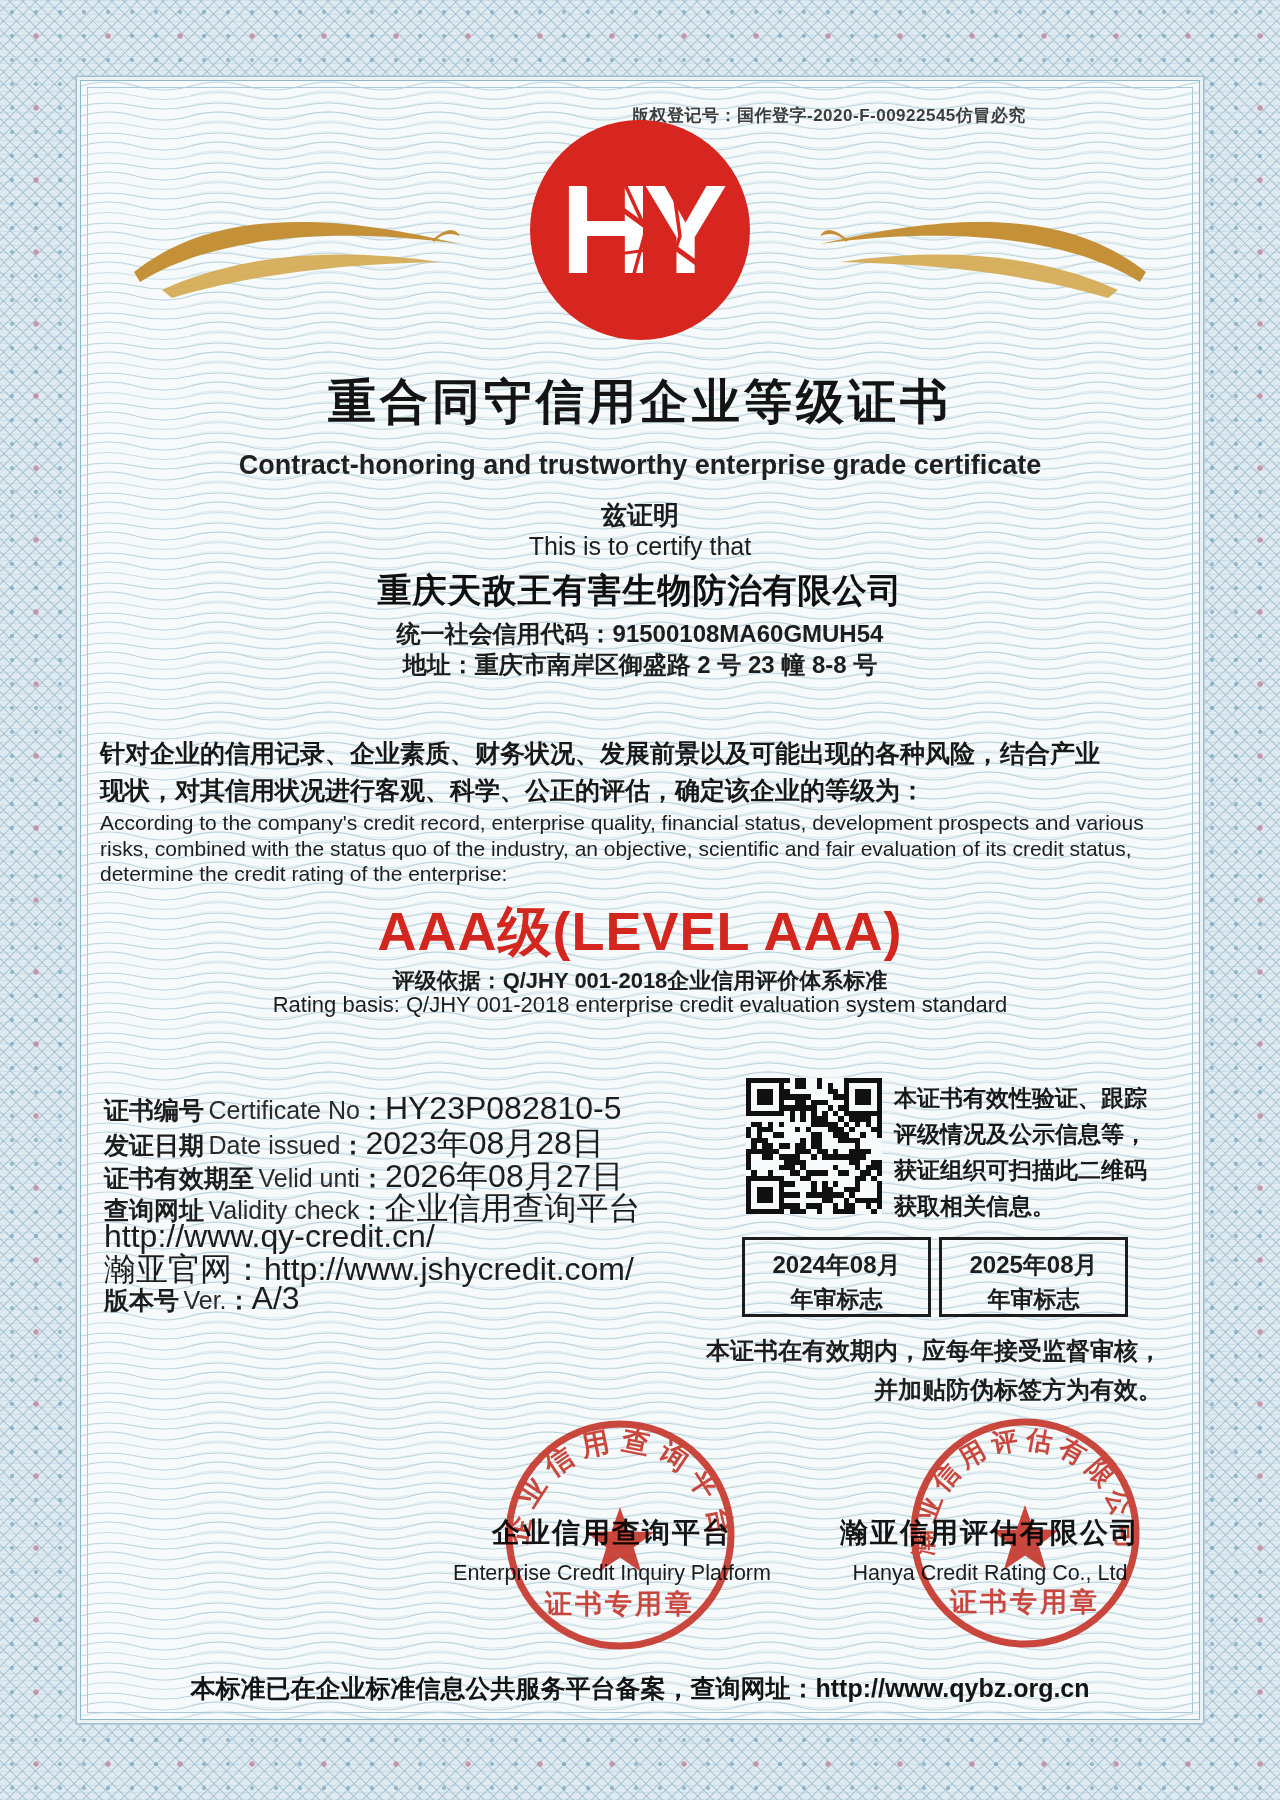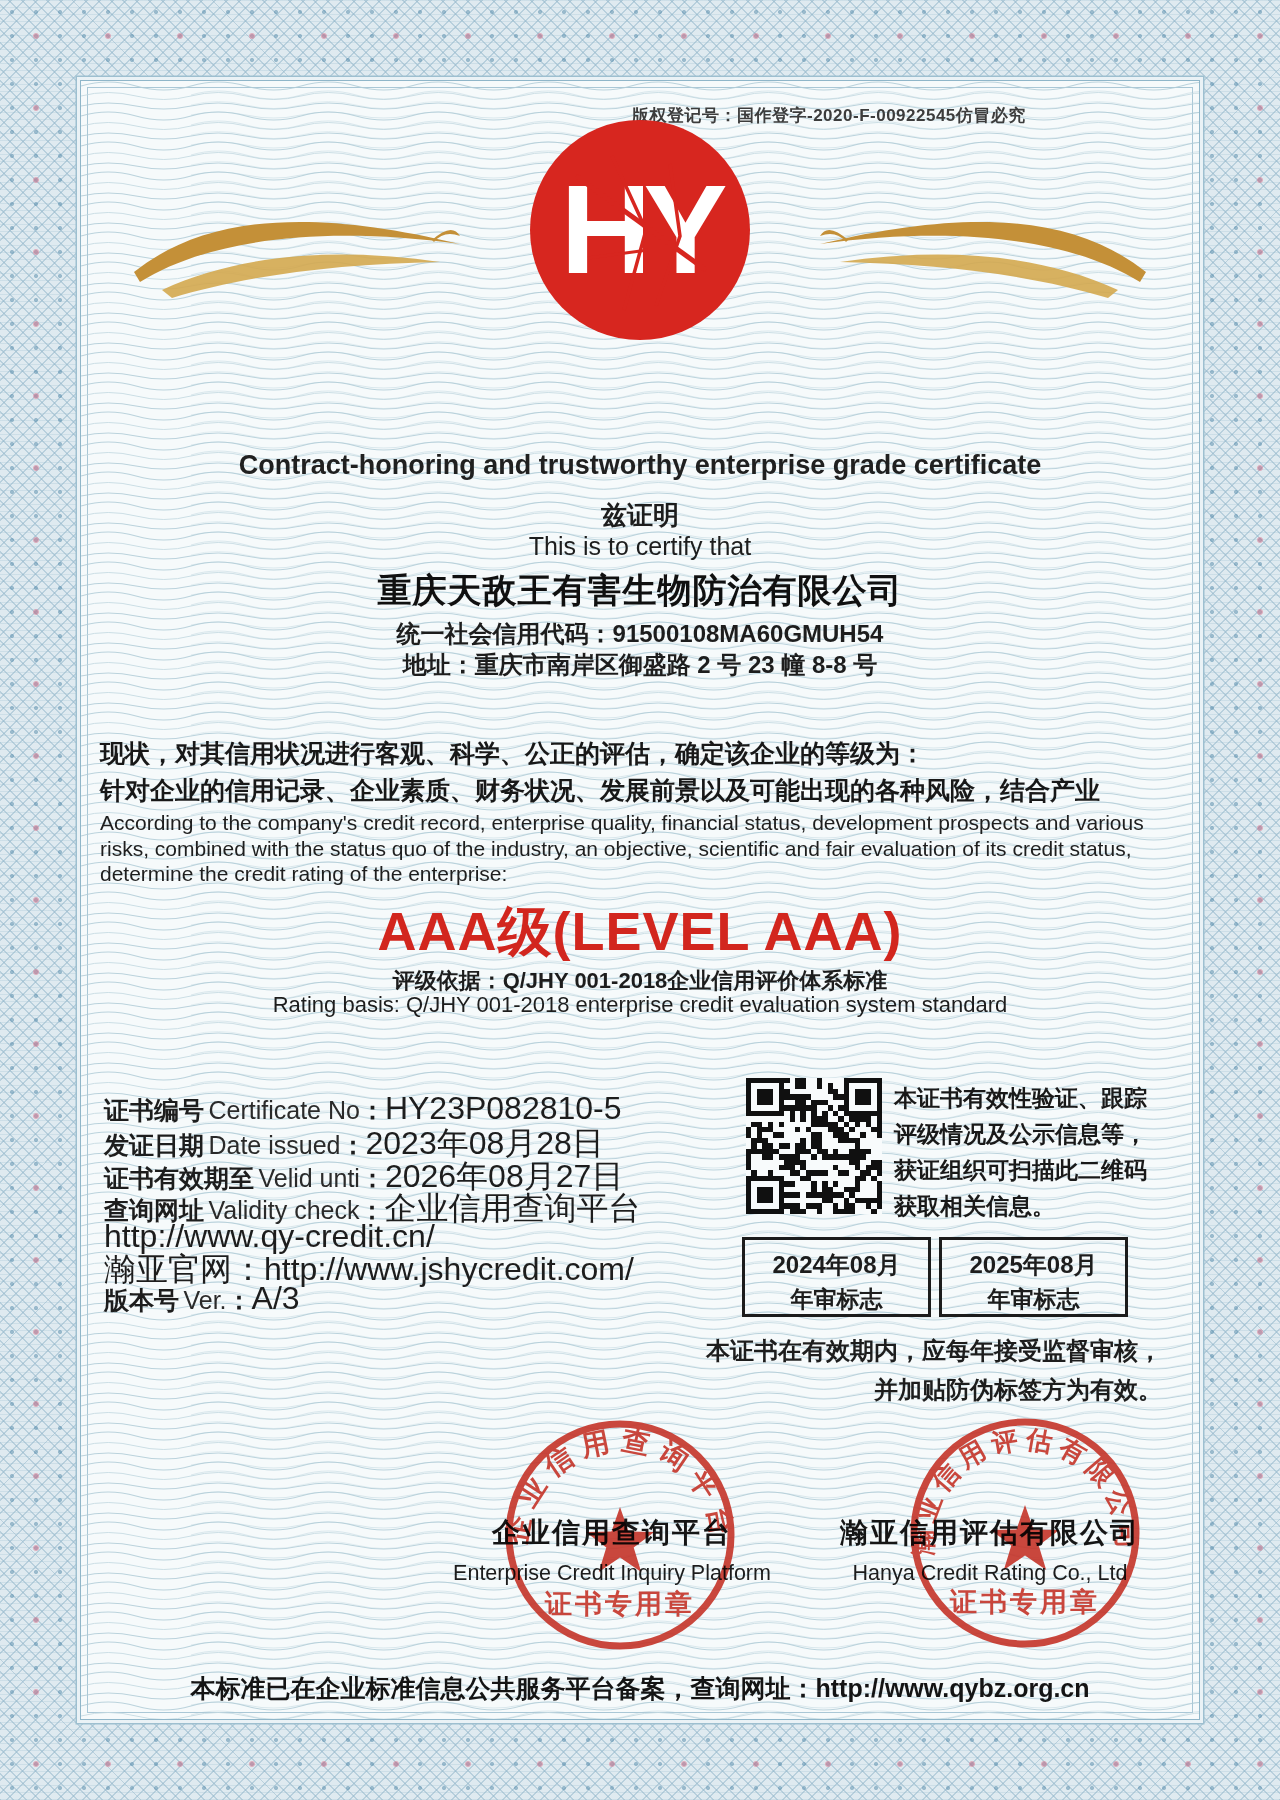--- a/index.html
+++ b/index.html
@@ -103,30 +103,31 @@
       <circle cx="112" cy="112" r="110" fill="#d7261f"></circle>
       <text x="112" y="155" text-anchor="middle" font-size="126" font-weight="bold" letter-spacing="-8" fill="#ffffff" font-family="Liberation Sans, DejaVu Sans, sans-serif">HY</text>
       <g stroke="#d7261f" fill="none">
         <path d="M48 58 L 178 152" stroke-width="5"></path>
         <path d="M84 38 L 118 112 L 96 192" stroke-width="3.5"></path>
         <path d="M142 46 L 152 118 L 128 188" stroke-width="3.5"></path>
         <path d="M60 140 L 120 132" stroke-width="3"></path>
       </g>
     </svg>
 
+    <div class="abs ctr title-zh">重合同守信用企业等级证书</div>
     <div class="abs ctr title-en">Contract-honoring and trustworthy enterprise grade certificate</div>
     <div class="abs ctr certify-zh">兹证明</div>
     <div class="abs ctr certify-en">This is to certify that</div>
     <div class="abs ctr company">重庆天敌王有害生物防治有限公司</div>
     <div class="abs ctr credit-code">统一社会信用代码：91500108MA60GMUH54</div>
     <div class="abs ctr address">地址：重庆市南岸区御盛路 2 号 23 幢 8-8 号</div>
 
     <div class="abs body-zh">
+      <div>针对企业的信用记录、企业素质、财务状况、发展前景以及可能出现的各种风险，结合产业</div>
       <div>现状，对其信用状况进行客观、科学、公正的评估，确定该企业的等级为：</div>
-      <div>针对企业的信用记录、企业素质、财务状况、发展前景以及可能出现的各种风险，结合产业</div>
     </div>
     <div class="abs body-en">
       <div>According to the company's credit record, enterprise quality, financial status, development prospects and various</div>
       <div>risks, combined with the status quo of the industry, an objective, scientific and fair evaluation of its credit status,</div>
       <div>determine the credit rating of the enterprise:</div>
     </div>
 
     <div class="abs ctr rating red">AAA级(LEVEL AAA)</div>
     <div class="abs ctr basis-zh">评级依据：Q/JHY 001-2018企业信用评价体系标准</div>
     <div class="abs ctr basis-en">Rating basis: Q/JHY 001-2018 enterprise credit evaluation system standard</div>

